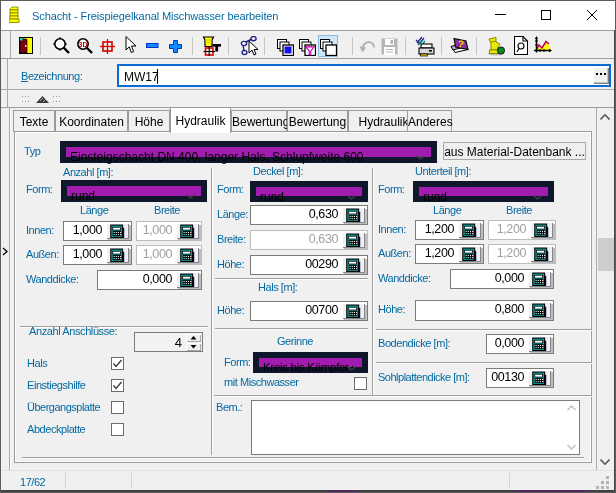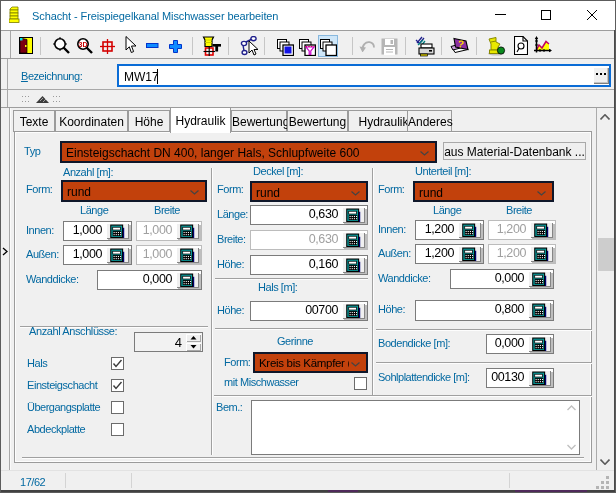--- a/index.html
+++ b/index.html
@@ -10,21 +10,21 @@
   .lbl { position:absolute; font-size:11px; color:#0369a1; white-space:nowrap; line-height:14px; letter-spacing:-0.45px; }
   .val { position:absolute; font-size:13px; color:#000; white-space:nowrap; }
   .fld { position:absolute; background:#fff; border:1px solid #7b7b7b; }
   .fld.dis { border-color:#bcbcbc; }
   .fld .v { position:absolute; right:29px; top:1px; font-size:12.5px; letter-spacing:-0.4px; color:#000; }
   .fld.dis .v { color:#a0a0a0; }
   .fld { overflow:hidden; }
   .cbtn { position:absolute; right:2px; top:1px; width:23px; height:16px; background:#f0f0f0;
           box-shadow: inset 1px 1px 0 #fff, inset -1px -1px 0 #858585, 2px 2px 0 rgba(110,110,110,0.45); }
   .cbtn svg { position:absolute; left:3px; top:1px; }
-  .cmb { position:absolute; background:#c2410c; border:2px solid #0f172a; }
+  .cmb { position:absolute; background:#a21caf; border:6px solid #0f172a; }
   .cmb .t { position:absolute; left:4px; top:3px; font-size:12px; color:#000; white-space:nowrap; overflow:hidden; }
   .cmb svg.ch { position:absolute; right:6px; top:8px; }
   .chk { position:absolute; width:13px; height:13px; background:#fff; border:1px solid #6b6b6b; }
   .hsep { position:absolute; height:1px; background:#a0a0a0; box-shadow:0 1px 0 #fdfdfd; }
   .vsep { position:absolute; width:1px; background:#a0a0a0; box-shadow:1px 0 0 #fdfdfd; }
   .tsep { position:absolute; top:37px; width:1px; height:18px; background:#c6c6c6; }
   .tab { position:absolute; top:110px; height:22px; background:#f0f0f0; border:1px solid #9b9b9b; border-bottom:none;
          font-size:12px; text-align:center; padding-top:4px; color:#000; }
   .ico { position:absolute; }
 </style>
@@ -432,21 +432,21 @@
           <polygon points="7.5,5.5 10.5,2 4.5,2" fill="#000"></polygon>
         </svg>
       </span>
 </div>
 <div class="lbl" style="left:27px;top:356px">Hals</div>
 <div class="chk" style="left:111px;top:357px">
       <svg width="13" height="13" style="position:absolute;left:-1px;top:-1px">
         <polyline points="2.5,6.5 5,9.5 10.5,3" fill="none" stroke="#3c3c3c" stroke-width="1.4"></polyline>
       </svg>
     </div>
-<div class="lbl" style="left:27px;top:378px">Einsteigschacht</div>
+<div class="lbl" style="left:27px;top:378px">Einstiegshilfe</div>
 <div class="chk" style="left:111px;top:379px">
       <svg width="13" height="13" style="position:absolute;left:-1px;top:-1px">
         <polyline points="2.5,6.5 5,9.5 10.5,3" fill="none" stroke="#3c3c3c" stroke-width="1.4"></polyline>
       </svg>
     </div>
 <div class="lbl" style="left:27px;top:400px;letter-spacing:-0.5px">Übergangsplatte</div>
 <div class="chk" style="left:111px;top:401px"></div>
 <div class="lbl" style="left:27px;top:422px">Abdeckplatte</div>
 <div class="chk" style="left:111px;top:423px"></div>
 <div class="lbl" style="left:253px;top:164px">Deckel [m]:</div>
@@ -496,21 +496,21 @@
             <rect x="3.6" y="9.4" width="1" height="1"></rect>
             <rect x="5.6" y="9.4" width="1" height="1"></rect>
             <rect x="7.6" y="9.4" width="1" height="1"></rect>
             <rect x="9.6" y="9.4" width="1" height="1"></rect>
           </g>
         </svg>
       </span>
     </div>
 <div class="lbl" style="left:217px;top:257px">Höhe:</div>
 <div class="fld" style="left:250px;top:255px;width:118px;height:20px">
-      <span class="v">0,160</span>
+      <span class="v">00290</span>
       <span class="cbtn">
         <svg width="17" height="14" viewBox="0 0 14.5 13">
           <rect x="3" y="3.5" width="10.5" height="10.5" fill="#000080"></rect>
           <rect x="1" y="1" width="11" height="11.5" fill="#0a9a9a" stroke="#000" stroke-width="1"></rect>
           <rect x="2.8" y="3" width="7.2" height="2.6" fill="#fff" stroke="#000" stroke-width="0.7"></rect>
           <rect x="2.8" y="6.6" width="8" height="4.6" fill="#000"></rect>
           <g fill="#fff">
             <rect x="3.6" y="7.4" width="1" height="1"></rect>
             <rect x="5.6" y="7.4" width="1" height="1"></rect>
             <rect x="7.6" y="7.4" width="1" height="1"></rect>

